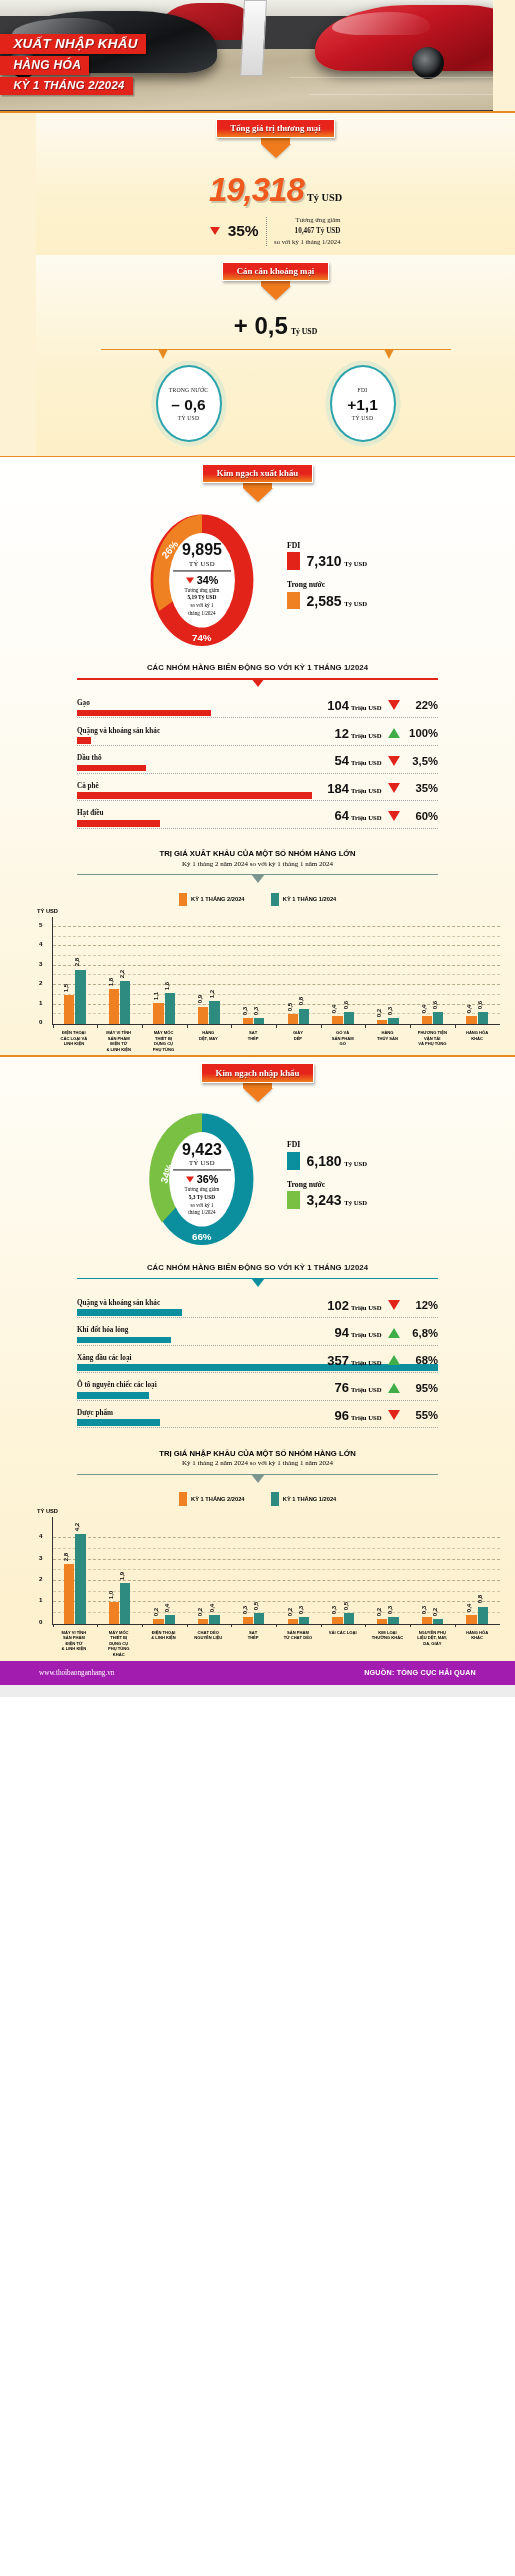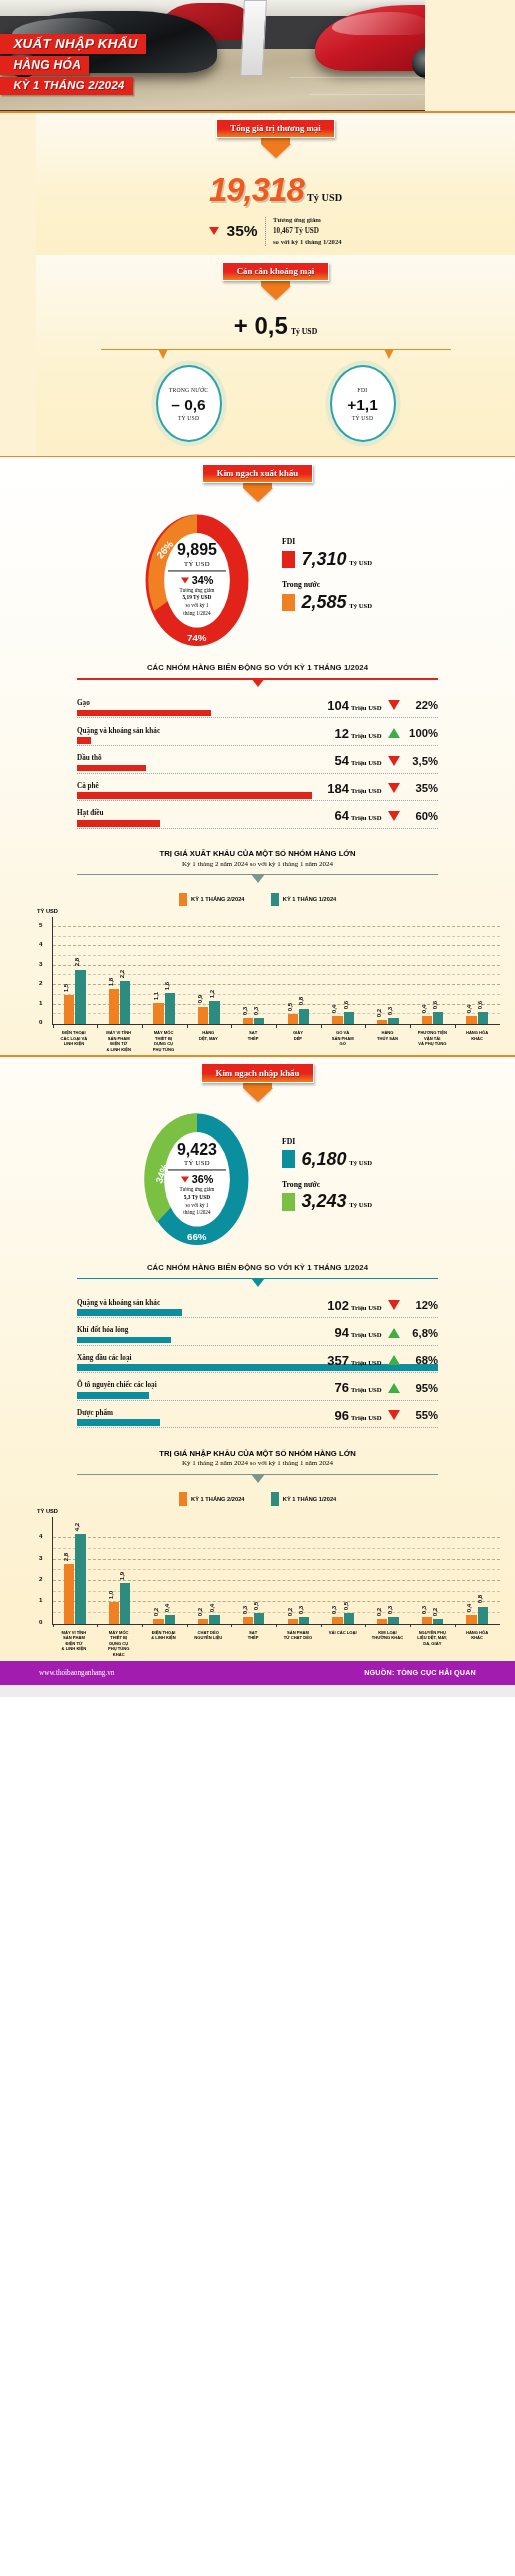--- a/index.html
+++ b/index.html
@@ -4,21 +4,21 @@
 <style>
   * { box-sizing: border-box; margin: 0; padding: 0; }
   body {
     width: 515px;
     font-family: "Liberation Serif", serif;
     background: #ffffff;
   }
   .page { width: 515px; position: relative; background: #fdf3d4; }
 
   
-  .hero { position: relative; width: 425px; height: 111px; overflow: hidden; background: #3a3a3c; }
+  .hero { position: relative; width: 493px; height: 111px; overflow: hidden; background: #3a3a3c; }
   .hero-photo { position: absolute; inset: 0; }
   .showroom-floor {
     position: absolute; left: 0; top: 49px; width: 515px; height: 61px;
     background: linear-gradient(175deg,#cfc3a8 0%, #bdb093 35%, #d6cbb1 70%, #c4b89c 100%);
   }
   .floor-line { position: absolute; background: rgba(255,255,255,.28); height: 0.5px; }
   .car-black {
     position: absolute; left: -5.2px; top: 11.3px; width: 222px; height: 62px;
     background: linear-gradient(160deg,#4c5052 0%, #25282b 30%, #101214 62%, #34383b 100%);
     border-radius: 46% 36% 14% 10% / 70% 62% 26% 24%;
@@ -114,21 +114,21 @@
     font-size: 33px; letter-spacing: -1px;
     color: #ef5a1e;
     text-shadow: 1.5px 1.5px 0 rgba(0,0,0,.18);
     display: inline-block; vertical-align: baseline;
   }
   .unit-big { font-family:"Liberation Serif",serif; font-weight:700; font-size:10.3px; color:#111; margin-left:3.1px; }
   .delta-row { display:flex; justify-content:center; align-items:center; gap:7.2px; margin-top: 6.2px; }
   .tri-down { width:0;height:0;border-left:5.7px solid transparent;border-right:5.7px solid transparent;border-top:8.8px solid #e2231a; }
   .delta-pct { font-family:"Liberation Sans",sans-serif; font-weight:700; font-size:15.5px; color:#111; }
   .dotted-sep { width:0; border-left:1px dotted #8a8a8a; height:29px; }
-  .delta-note { text-align:left; font-size:6.7px; color:#1a1a1a; line-height:1.55;font-weight:bold; }
+  .delta-note { text-align:right; font-size:6.7px; color:#1a1a1a; line-height:1.55; }
   .delta-note b { font-size:7.2px; }
 
   
   .balance-num { text-align:center; padding: 11.3px 0 2.1px; }
   .balance-num .v { font-family:"Liberation Sans",sans-serif; font-weight:700; font-size:24px; color:#111; }
   .balance-num .u { font-family:"Liberation Serif",serif; font-weight:700; font-size:7.7px; margin-left:3.1px; }
   .bracket { position:relative; width:350px; margin:7.2px auto 0; height:11.3px; }
   .bracket .hline { position:absolute; top:0; left:0; right:0; height:1px; background:#e88a22; }
   .bracket .v1, .bracket .v2 {
     position:absolute; top:0; width:0;height:0;
@@ -159,21 +159,21 @@
   .donut-center .u { font-size: 6.7px; letter-spacing:0.3px; margin-top:1.5px; }
   .donut-center hr { border:0; border-top:0.8px solid #111; margin: 3.1px 4.1px; }
   .donut-center .chg { display:flex; align-items:center; justify-content:center; gap:3.1px; }
   .donut-center .chg .p { font-family:"Liberation Sans",sans-serif; font-weight:700; font-size:10.8px; }
   .donut-center .note { font-size: 5.2px; line-height:1.45; margin-top:1px; }
   .donut-center .note b { font-size: 5.4px; }
   .pct-out { position:absolute; color:#fff; font-family:"Liberation Sans",sans-serif; font-weight:700; }
   .legend .lg-title { font-family:"Liberation Serif",serif; font-weight:700; font-size:7.7px; margin-bottom: 2.6px; }
   .legend .lg-row { display:flex; align-items:center; gap:6.2px; margin-bottom: 10.3px; }
   .legend .sw { width: 13.4px; height: 17.5px; }
-  .legend .lv { font-family:"Liberation Sans",sans-serif; font-weight:700; font-size:18px; color:#111;font-style:italic; }
+  .legend .lv { font-family:"Liberation Sans",sans-serif; font-weight:700; font-size:14px; color:#111; }
   .legend .lu { font-family:"Liberation Serif",serif; font-weight:700; font-size:6.7px; margin-left:2.6px; }
 
   
   .groups-title {
     text-align:center; font-family:"Liberation Sans",sans-serif; font-weight:700;
     font-size: 7.7px; letter-spacing:0.1px; color:#111; padding: 11.3px 0 0;
   }
   .gt-bracket { position:relative; width:361px; margin: 6.2px auto 9.3px; height: 9.3px; }
   .gt-bracket .h { position:absolute; top:0; left:0; right:0; height:1.5px; }
   .gt-bracket .v { position:absolute; top:0; left:50%; transform:translateX(-50%); width:0;height:0;

